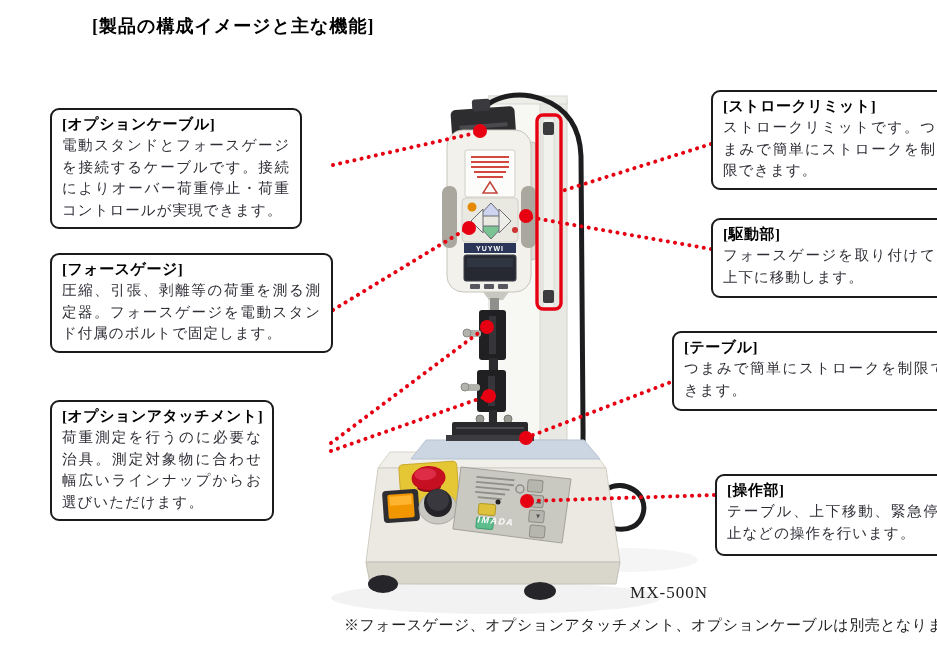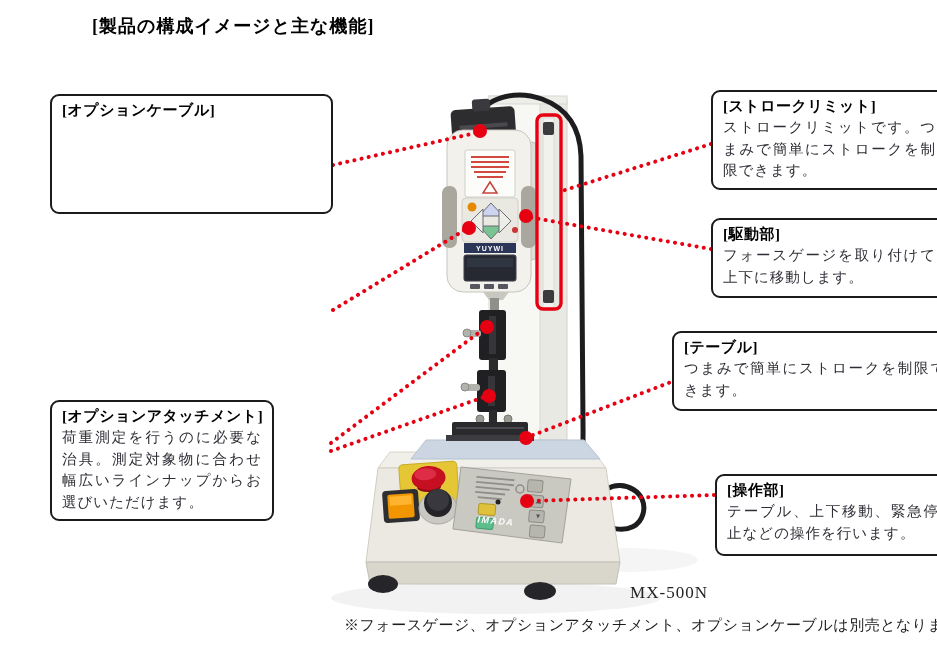--- a/index.html
+++ b/index.html
@@ -192,24 +192,29 @@
       <circle cx="452" cy="131" r="7"></circle>
       <circle cx="441" cy="228" r="7"></circle>
       <circle cx="459" cy="327" r="7"></circle>
       <circle cx="461" cy="396" r="7"></circle>
       <circle cx="498" cy="216" r="7"></circle>
       <circle cx="498" cy="438" r="7"></circle>
       <circle cx="499" cy="501" r="7"></circle>
     </g>
   </svg>
 
-  <div class="callout" style="left:22px;top:94px;width:283px;min-height:120px;">
+  <div class="callout" style="left:22px;top:108px;width:252px;min-height:120px;">
     <h3>[オプションケーブル]</h3>
-  </div>
-
+    <p>電動スタンドとフォースゲージを接続するケーブルです。接続によりオーバー荷重停止・荷重コントロールが実現できます。</p>
+  </div>
+
+  <div class="callout" style="left:22px;top:253px;width:283px;min-height:100px;">
+    <h3>[フォースゲージ]</h3>
+    <p>圧縮、引張、剥離等の荷重を測る測定器。フォースゲージを電動スタンド付属のボルトで固定します。</p>
+  </div>
 
   <div class="callout" style="left:22px;top:400px;width:224px;min-height:105px;">
     <h3>[オプションアタッチメント]</h3>
     <p>荷重測定を行うのに必要な治具。測定対象物に合わせ幅広いラインナップからお選びいただけます。</p>
   </div>
 
   <div class="callout" style="left:683px;top:90px;width:237px;min-height:98px;">
     <h3>[ストロークリミット]</h3>
     <p>ストロークリミットです。つまみで簡単にストロークを制限できます。</p>
   </div>

